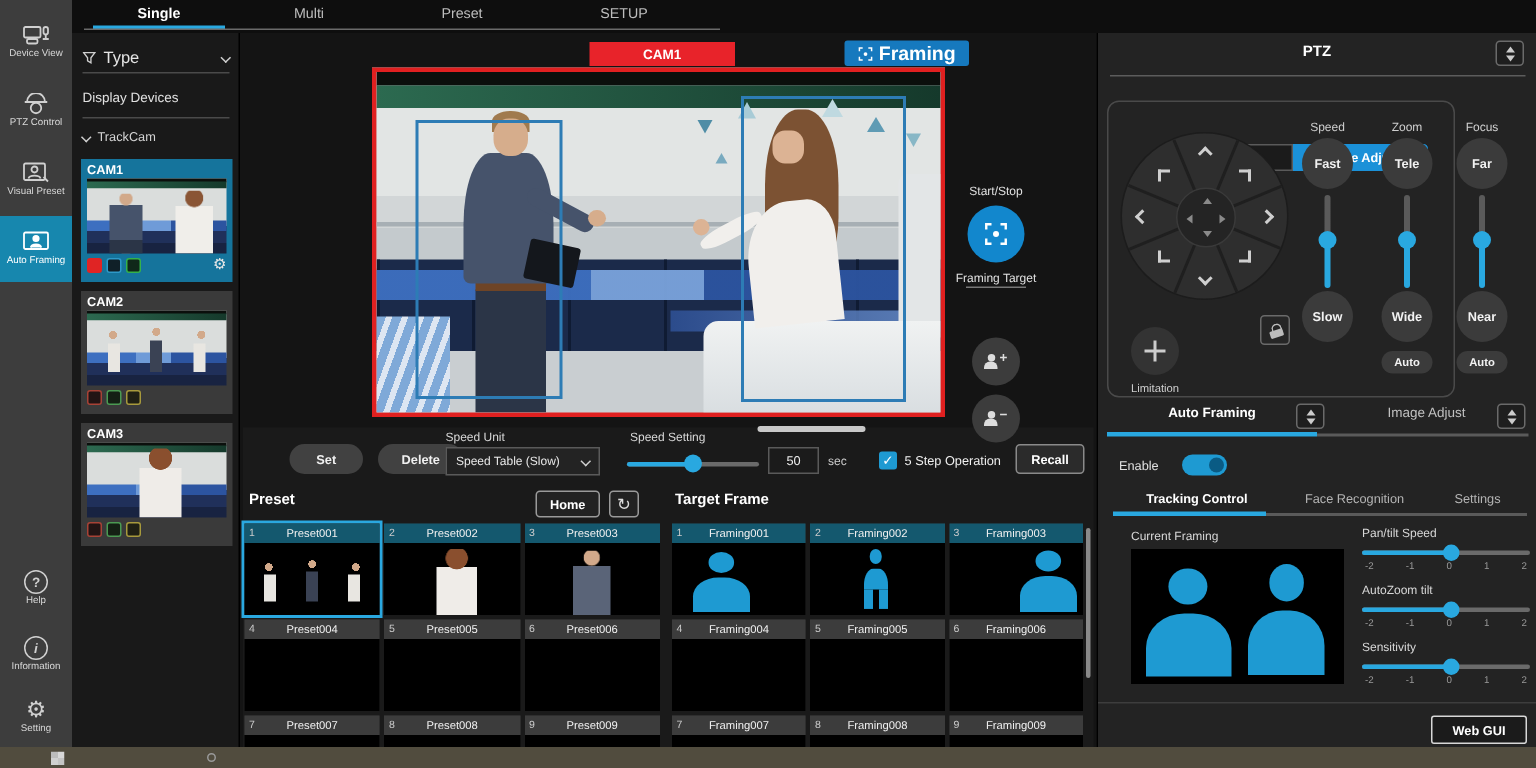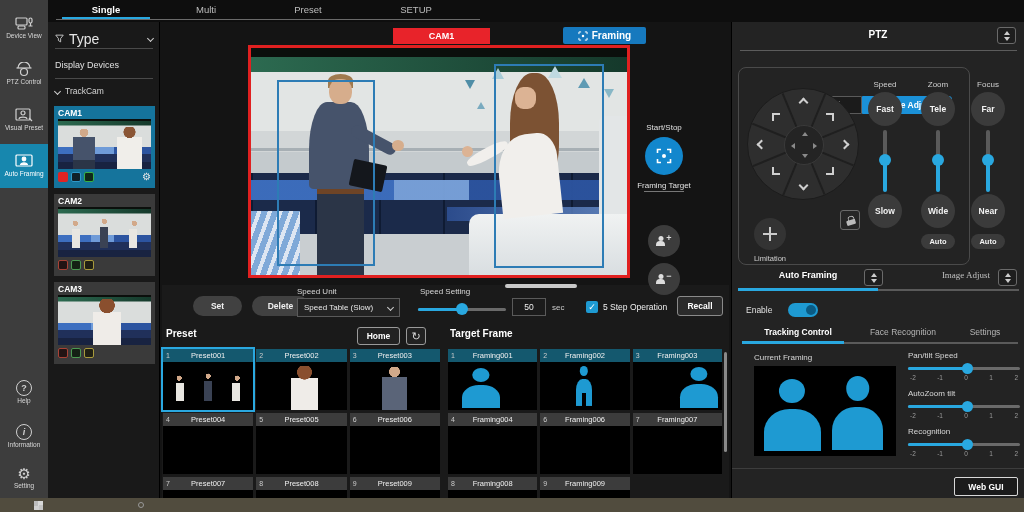--- a/index.html
+++ b/index.html
@@ -24,21 +24,21 @@
   .tab{position:absolute;top:0;height:19px;display:flex;align-items:center;justify-content:center;
        font-size:9.5px;color:#bdbdbd;cursor:pointer;}
   .tab.active{color:#fff;font-weight:bold;}
   .tab-underline{position:absolute;left:14px;top:17px;width:88px;height:3px;background:#29a8e0;}
 
   
   .device-panel{position:absolute;left:48px;top:22px;width:112px;height:490px;background:#191919;
                 border-right:1px solid #000;}
   .type-row{position:absolute;left:7px;top:7px;width:98px;height:20px;display:flex;align-items:center;
             gap:5px;border-bottom:1px solid #4a4a4a;cursor:pointer;}
-  .type-label{font-size:14px;color:#e5e5e5;flex:1;}
+  .type-label{font-size:11px;color:#e5e5e5;flex:1;}
   .chev{width:5px;height:5px;border-right:1.4px solid #cfcfcf;border-bottom:1.4px solid #cfcfcf;
         transform:rotate(45deg);display:inline-block;}
   .dd-label{position:absolute;left:7px;top:38px;font-size:9px;color:#e0e0e0;}
   .dd-line{position:absolute;left:7px;top:56px;width:98px;height:1px;background:#4a4a4a;}
   .group-row{position:absolute;left:7px;top:64px;display:flex;align-items:center;gap:5px;
              font-size:8.5px;color:#d5d5d5;cursor:pointer;}
   .cam-card{position:absolute;left:6px;width:101px;height:82px;background:#3a3a3a;cursor:pointer;}
   .cam-card.selected{background:#15749c;}
   .cam-title{font-size:8.5px;font-weight:bold;color:#fff;padding:2px 4px 1px;}
   .cam-thumb{position:relative;margin:0 4px;height:50px;overflow:hidden;}
@@ -78,21 +78,21 @@
   .v-man .scene::before,.scene.v-man::before{left:36%;top:10%;width:28%;height:90%;
     background:radial-gradient(circle at 50% 11%,#d2a98a 0 13%,transparent 14%),
                linear-gradient(180deg,transparent 0 24%,#5a6478 24%);}
 
   
   .center{position:absolute;left:160px;top:22px;width:571px;height:490px;background:#141414;overflow:hidden;}
   .lower-panel{position:absolute;left:2px;top:263px;width:567px;height:227px;background:#1a1a1a;}
   .cam-badge{position:absolute;left:233px;top:6px;width:97px;height:16px;background:#e8232a;color:#fff;
              font-size:9px;font-weight:bold;display:flex;align-items:center;justify-content:center;}
   .framing-btn{position:absolute;left:403px;top:5px;width:83px;height:17px;background:#1679be;border-radius:2px;
-               color:#fff;font-size:10px;font-weight:bold;display:flex;align-items:center;justify-content:center;
+               color:#fff;font-size:13px;font-weight:bold;display:flex;align-items:center;justify-content:center;
                gap:4px;cursor:pointer;}
 
   .video-frame{position:absolute;left:88px;top:23px;width:382px;height:233px;border:3px solid #e02020;
                background:#c9ced1;overflow:hidden;}
   .vf{position:absolute;}
   .vf-topblack{left:0;top:0;width:100%;height:4%;background:#0b0f0c;}
   .vf-green{left:0;top:4%;width:100%;height:6.5%;background:linear-gradient(90deg,#2c6a50,#15392b);}
   .vf-wall{left:0;top:10.5%;width:100%;height:47%;background:linear-gradient(180deg,#e2e5e4 0 55%,#d2d6d7 55% 75%,#c4cacd 75%);}
   .vf-shelfline{left:0;top:44%;width:100%;height:1.5%;background:#a7afb4;}
   .tri{position:absolute;width:0;height:0;}
@@ -248,21 +248,21 @@
   .col-label{position:absolute;top:58px;width:40px;text-align:center;font-size:8px;color:#cfcfcf;}
   .rbtn{position:absolute;width:34px;height:34px;border-radius:50%;background:#3b3b3b;color:#f2f2f2;font-size:8.5px;
         font-weight:bold;display:flex;align-items:center;justify-content:center;cursor:pointer;}
   .vslider{position:absolute;width:4px;height:62px;background:linear-gradient(#5a5a5a 0 45%,#29a8e0 45%);
            border-radius:2px;cursor:pointer;}
   .vthumb{position:absolute;left:-4px;top:24px;width:12px;height:12px;border-radius:50%;background:#29a8e0;}
   .auto-btn{position:absolute;width:34px;height:15px;border-radius:8px;background:#3b3b3b;color:#f2f2f2;font-size:7.5px;
             font-weight:bold;display:flex;align-items:center;justify-content:center;cursor:pointer;}
 
   .af-title{position:absolute;left:20px;top:248px;width:112px;text-align:center;font-size:9px;font-weight:bold;color:#fff;cursor:pointer;}
-  .ia-title{position:absolute;left:184px;top:248px;width:100px;text-align:center;font-size:9px;color:#c0c0c0;cursor:pointer;font-family:Liberation Serif, serif;}
+  .ia-title{position:absolute;left:169px;top:248px;width:100px;text-align:center;font-size:9px;color:#c0c0c0;cursor:pointer;}
   .af-underline-blue{position:absolute;left:6px;top:266px;width:140px;height:3px;background:#29a8e0;}
   .af-underline-gray{position:absolute;left:146px;top:267px;width:141px;height:2px;background:#5a5a5a;}
   .enable-label{position:absolute;left:14px;top:283px;font-size:8.5px;color:#e0e0e0;}
   .toggle{position:absolute;left:56px;top:281px;width:30px;height:14px;border-radius:8px;background:#1e9ad2;cursor:pointer;}
   .toggle::after{content:"";position:absolute;right:2px;top:2px;width:10px;height:10px;border-radius:50%;background:#0a5b84;}
   .sub-tab{position:absolute;top:305px;font-size:8.5px;color:#b5b5b5;text-align:center;cursor:pointer;}
   .sub-tab.active{color:#fff;font-weight:bold;}
   .st-underline-gray{position:absolute;left:10px;top:320px;width:276px;height:2px;background:#5a5a5a;}
   .st-underline-blue{position:absolute;left:10px;top:319px;width:102px;height:3px;background:#29a8e0;}
   .cf-label{position:absolute;left:22px;top:331px;font-size:8px;color:#d8d8d8;}
@@ -609,20 +609,29 @@
           <div class="cell-head">
             <span class="cell-n">4</span>
             <span class="cell-label">Framing004</span>
           </div>
           <div class="cell-body">
             
           </div>
         </div>
         <div class="cell v-empty">
           <div class="cell-head">
+            <span class="cell-n">5</span>
+            <span class="cell-label">Framing005</span>
+          </div>
+          <div class="cell-body">
+            
+          </div>
+        </div>
+        <div class="cell v-empty">
+          <div class="cell-head">
             <span class="cell-n">6</span>
             <span class="cell-label">Framing006</span>
           </div>
           <div class="cell-body">
             
           </div>
         </div>
         <div class="cell v-empty">
           <div class="cell-head">
             <span class="cell-n">7</span>
@@ -772,21 +781,21 @@
       </div>
       <div class="rs-ticks">
         <span>-2</span>
         <span>-1</span>
         <span>0</span>
         <span>1</span>
         <span>2</span>
       </div>
     </div>
     <div class="rslider rs3">
-      <div class="rs-label">Recognition</div>
+      <div class="rs-label">Sensitivity</div>
       <div class="rs-track">
         <span class="rs-line"></span>
         <span class="rs-fill"></span>
         <span class="rs-thumb"></span>
       </div>
       <div class="rs-ticks">
         <span>-2</span>
         <span>-1</span>
         <span>0</span>
         <span>1</span>

